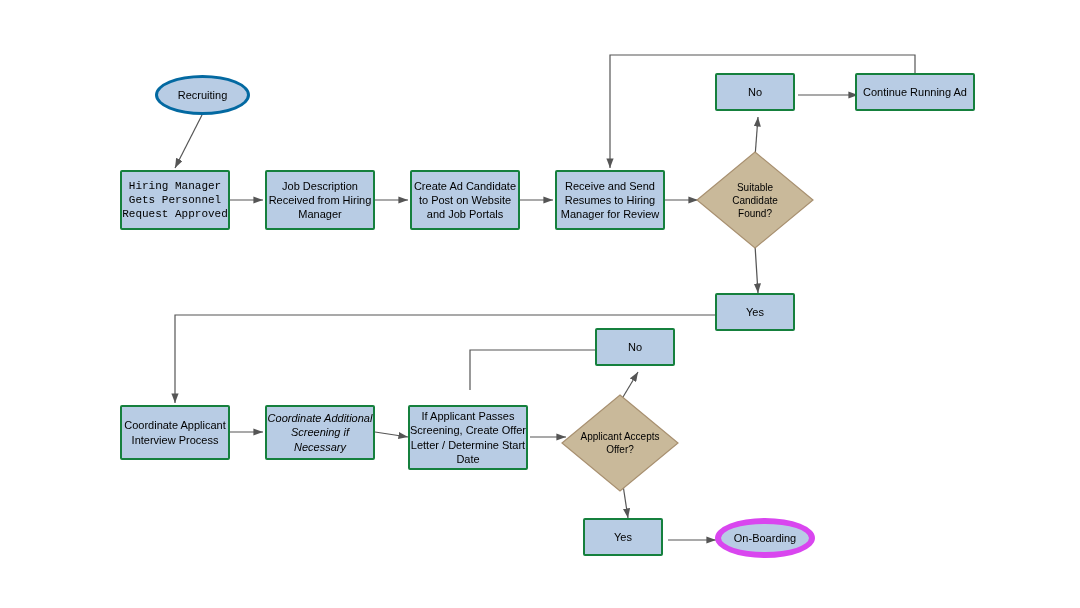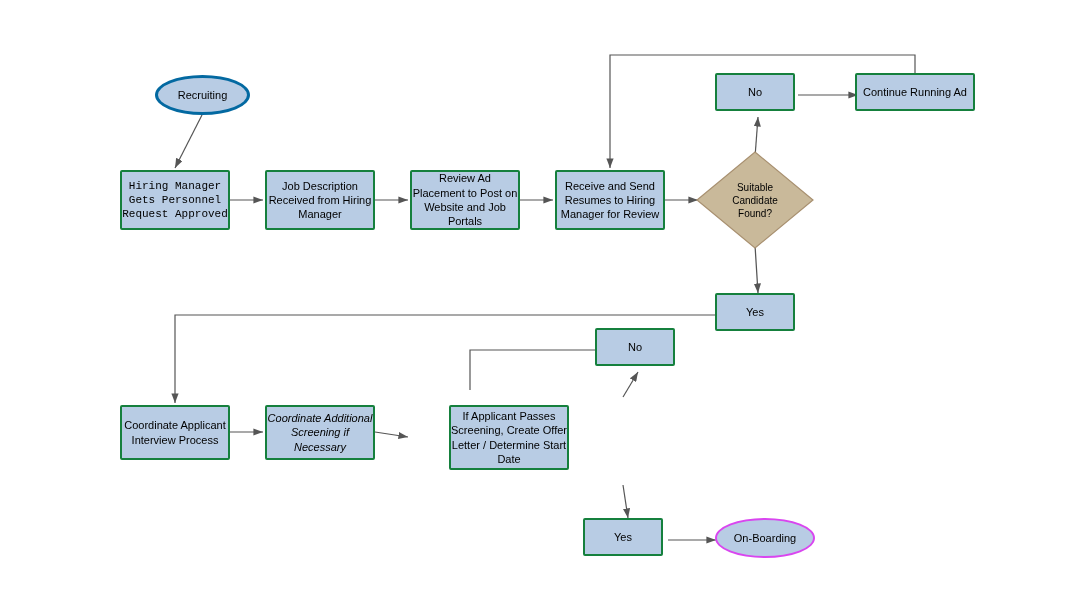--- a/index.html
+++ b/index.html
@@ -106,21 +106,21 @@
 
   <div class="node rect" style="left:120px; top:170px; width:110px; height:60px;font-family:Liberation Mono, monospace;">
     <span>Hiring Manager Gets Personnel Request Approved</span>
   </div>
 
   <div class="node rect" style="left:265px; top:170px; width:110px; height:60px;justify-content:center;">
     <span>Job Description Received from Hiring Manager</span>
   </div>
 
   <div class="node rect" style="left:410px; top:170px; width:110px; height:60px;">
-    <span>Review Ad Placement to Post on Website and Job Portals</span>
+    <span>Create Ad Candidate to Post on Website and Job Portals</span>
   </div>
 
   <div class="node rect" style="left:555px; top:170px; width:110px; height:60px;">
     <span>Receive and Send Resumes to Hiring Manager for Review</span>
   </div>
 
   <div class="node diamond" style="left:695px; top:150px; width:120px; height:100px;">
     <svg width="120" height="100" style="position:absolute;top:0;left:0;">
       <polygon points="60,2 118,50 60,98 2,50" fill="#c9b99a" stroke="#a89070" stroke-width="1.2"></polygon>
     </svg>
@@ -144,26 +144,32 @@
   </div>
 
   <div class="node rect" style="left:120px; top:405px; width:110px; height:55px;">
     <span>Coordinate Applicant Interview Process</span>
   </div>
 
   <div class="node rect" style="left:265px; top:405px; width:110px; height:55px;font-style:italic;">
     <span>Coordinate Additional Screening if Necessary</span>
   </div>
 
-  <div class="node rect" style="left:408px; top:405px; width:120px; height:65px;margin-left:41px;">
+  <div class="node rect" style="left:408px; top:405px; width:120px; height:65px;">
     <span>If Applicant Passes Screening, Create Offer Letter / Determine Start Date</span>
   </div>
 
+  <div class="node diamond" style="left:560px; top:393px; width:120px; height:100px;">
+    <svg width="120" height="100" style="position:absolute;top:0;left:0;">
+      <polygon points="60,2 118,50 60,98 2,50" fill="#c9b99a" stroke="#a89070" stroke-width="1.2"></polygon>
+    </svg>
+    <span style="position:absolute;top:50%;left:50%;transform:translate(-50%,-50%);text-align:center;width:80px;font-size:10px;line-height:1.3;z-index:2;">Applicant Accepts Offer?</span>
+  </div>
 
   <div class="node rect" style="left:583px; top:518px; width:80px; height:38px;">
     <span>Yes</span>
   </div>
 
-  <div class="node ellipse" style="left:715px; top:518px; width:100px; height:40px; background:#b8cce4; border:2px solid #d946ef;">
+  <div class="node ellipse" style="left:715px; top:518px; width:100px; height:40px; background:#b8cce4; border:6px solid #d946ef;">
     <span>On-Boarding</span>
   </div>
 
 </div>
 
 </body></html>

